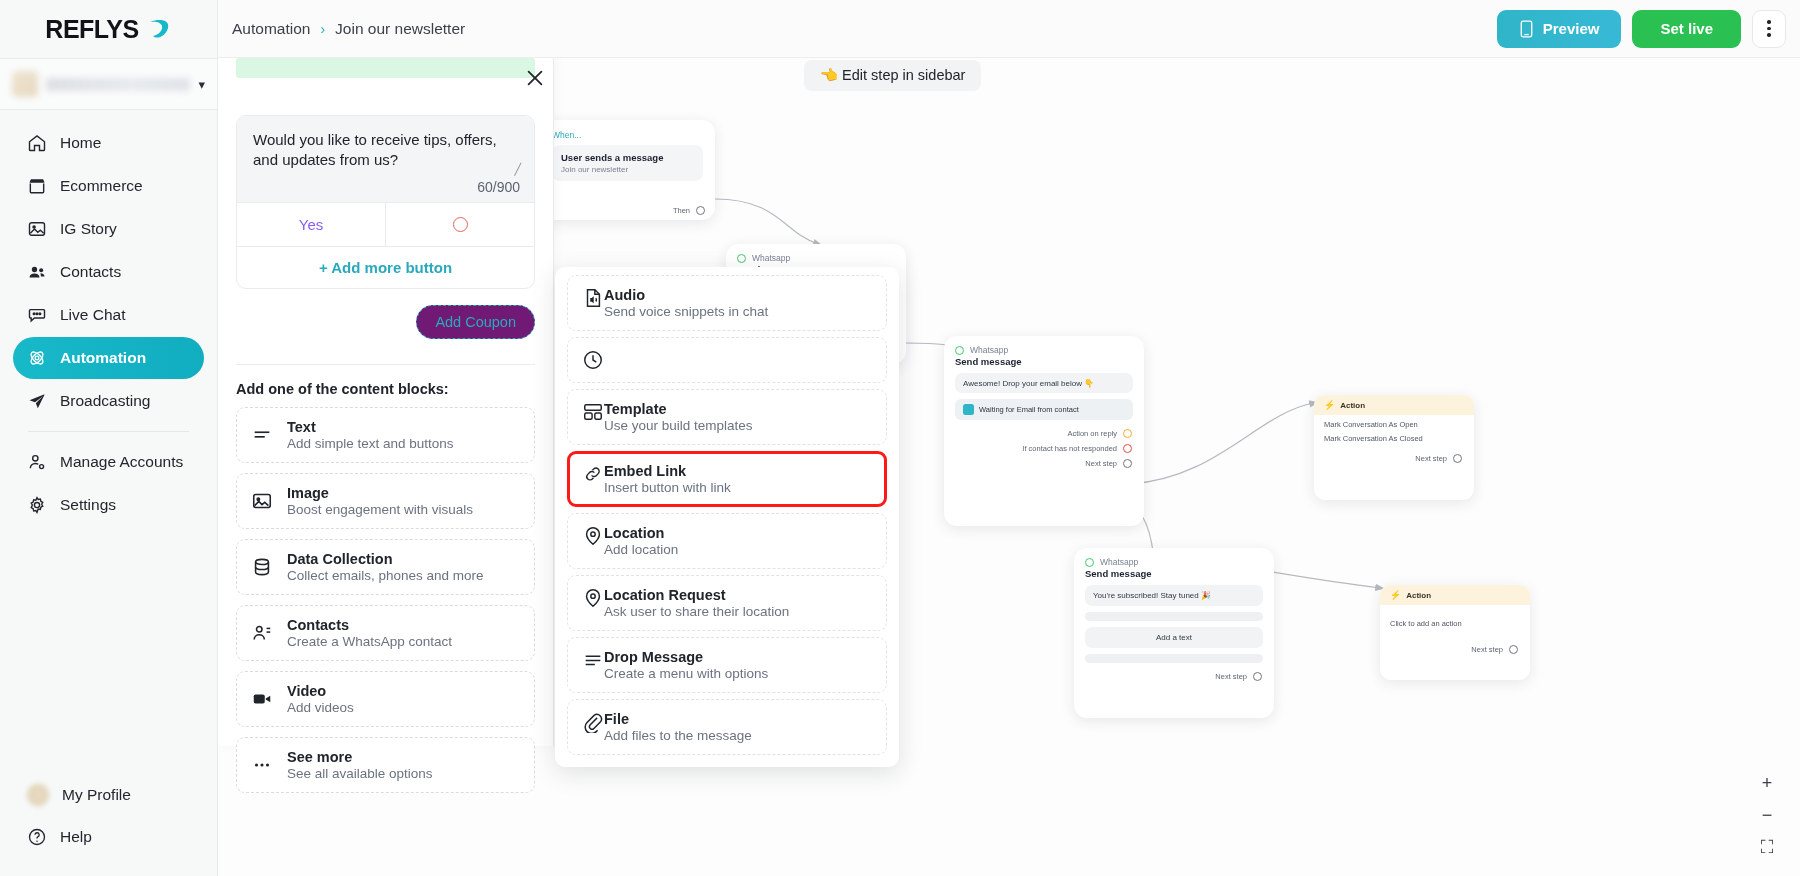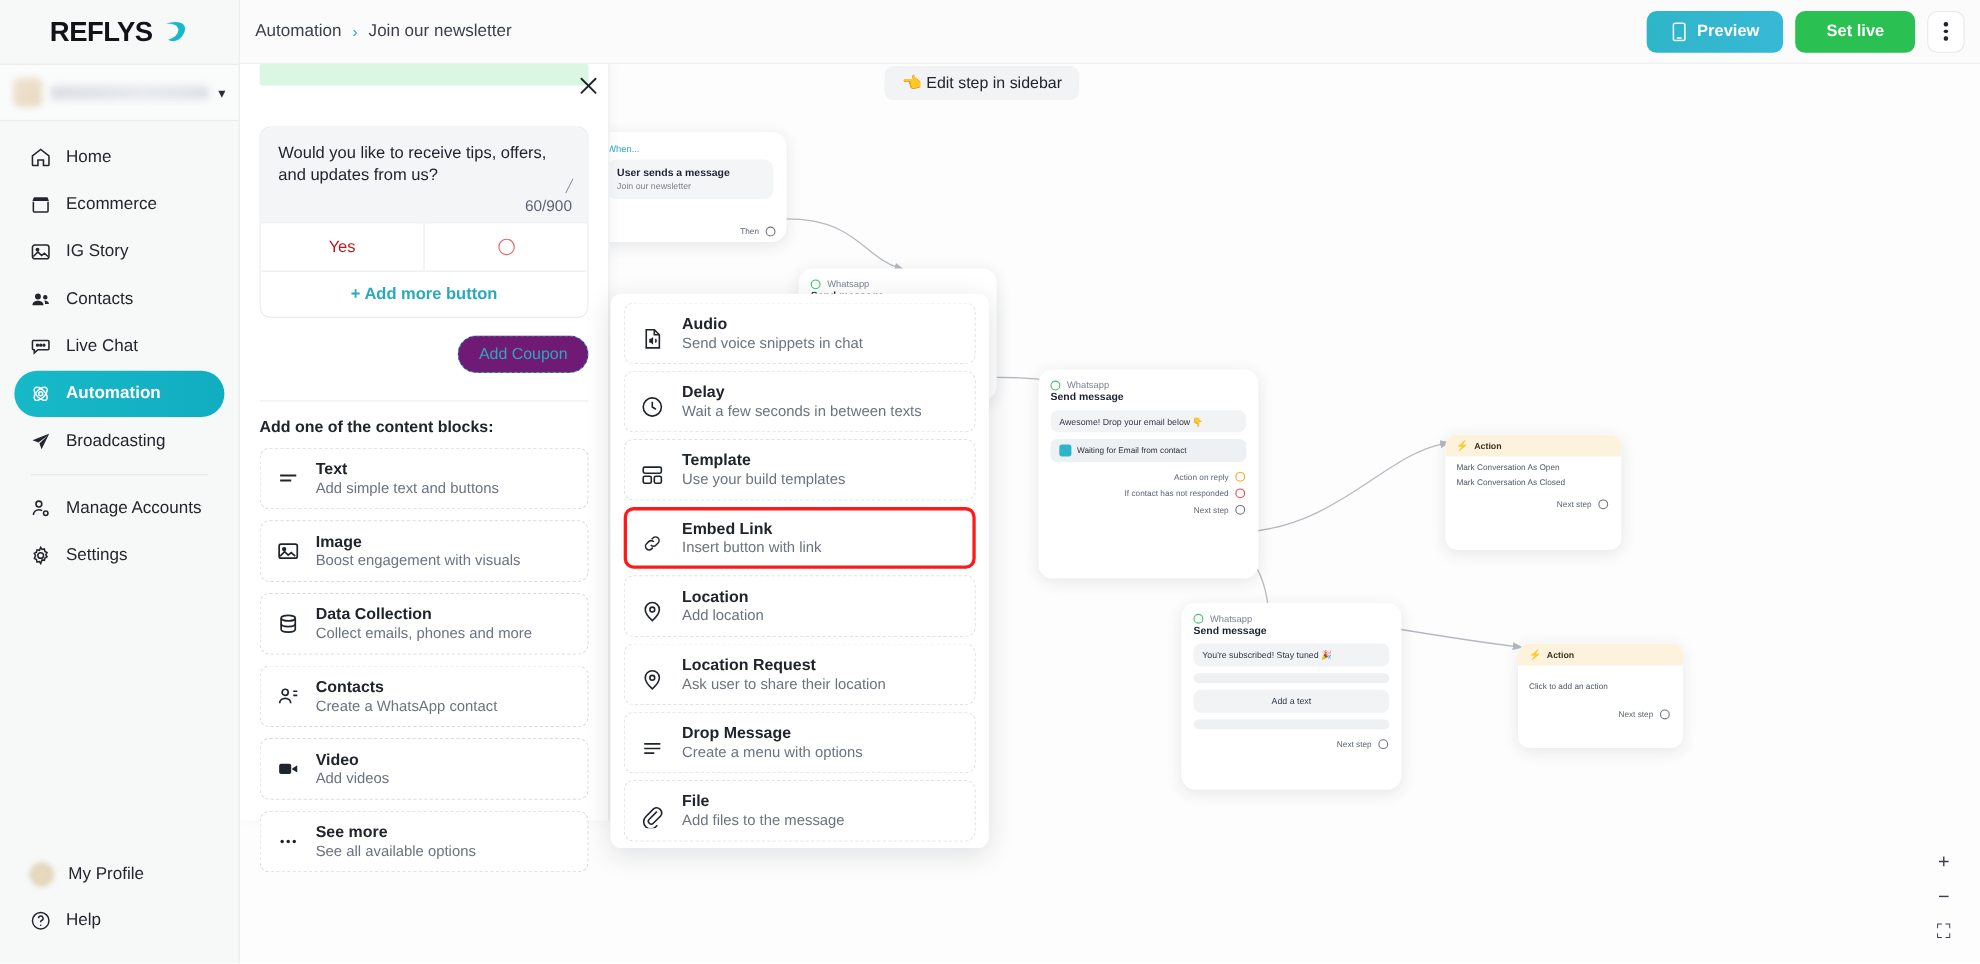--- a/index.html
+++ b/index.html
@@ -158,21 +158,21 @@
   .green-clip { height:20px; overflow:hidden; position:relative; }
   .green-clip::after {
     content:''; position:absolute; left:18px; right:18px; top:-10px; height:20px;
   }
   .msg-card { margin: 37px 18px 0 18px; border:1px solid #e9ebee; border-radius:10px; overflow:hidden; }
   .msg-body { background:#f4f5f7; padding: 14px 16px 8px 16px; min-height: 86px; position: relative; }
   .msg-text { font-size: 15px; color:#20242b; line-height:1.35; }
   .resize-g { position:absolute; right:13px; bottom:26px; color:#8a9099; font-size:11px; transform: rotate(0deg); }
   .counter { position:absolute; right:14px; bottom:7px; font-size:14px; color:#5d6472; }
   .btn-row { display:flex; border-top:1px solid #e9ebee; }
-  .btn-cell { flex:1; text-align:center; padding: 13px 0; font-size:15px; color:#b91c1c; cursor:pointer; }
+  .btn-cell { flex:1; text-align:center; padding: 13px 0; font-size:15px; color:#8b5cf6; cursor:pointer; }
   .btn-cell.sep { border-left:1px solid #e9ebee; display:flex; align-items:center; justify-content:center; }
   .ring { width:15px; height:15px; border-radius:50%; border:1.7px solid #e8645e; display:block; }
   .add-more { border-top:1px solid #e9ebee; text-align:center; padding: 12px 0;
               font-size:15px; color:#2aa9bd; font-weight:600; cursor:pointer; }
   .coupon-row { display:flex; justify-content:flex-end; padding: 16px 18px 0 18px; }
   .coupon-btn {
     border:1.5px dashed #2aa9bd; color:#2aa9bd; background:#701a75;
     border-radius:20px; padding: 8px 18px; font-size:14.5px; cursor:pointer;
     font-family:"Liberation Sans", sans-serif;
   }
@@ -192,21 +192,21 @@
   }
 
   
   .flyout {
     position:absolute; left:337px; top:267px; width:344px;
     background:#fff; border-radius:10px; box-shadow: 0 6px 24px rgba(20,30,50,0.13);
     padding: 8px 0 6px 0; z-index: 40; max-height: 504px; overflow:hidden;
   }
   .fitem {
     margin: 0 12px 6px 12px; border:1px dashed #dfe3e7; border-radius:9px;
-    padding: 11px 14px; display:flex; align-items:flex-end; gap:16px; cursor:pointer;
+    padding: 11px 14px; display:flex; align-items:flex-start; cursor:pointer;
   }
   .fitem.hl { border: 3px solid #ff1a1a; border-style: solid; padding: 9px 12px; }
   .fic { width:22px; height:22px; flex:0 0 22px; color:#20242b; display:block; }
   .ft { font-size:14.5px; font-weight:700; color:#20242b; }
   .fs { font-size:13.5px; color:#6b7280; margin-top:1px; }
 </style>
 </head>
 <body>
 
 <div class="app">
@@ -586,24 +586,20 @@
           <div class="ft">Audio</div>
           <div class="fs">Send voice snippets in chat</div>
         </div>
       </div>
 
       <div class="fitem">
         <svg class="fic" viewBox="0 0 24 24" fill="none" stroke="currentColor" stroke-width="1.6">
           <circle cx="12" cy="12" r="9"></circle>
             <path d="M12 6.8V12l3.6 2.2"></path>
         </svg>
-        <div>
-          <div class="ft">Delay</div>
-          <div class="fs">Wait a few seconds in between texts</div>
-        </div>
       </div>
 
       <div class="fitem">
         <svg class="fic" viewBox="0 0 24 24" fill="none" stroke="currentColor" stroke-width="1.6">
           <rect x="3" y="4" width="18" height="6" rx="1.6"></rect>
           <rect x="3" y="13" width="8" height="7" rx="1.6"></rect>
           <rect x="14" y="13" width="7" height="7" rx="1.6"></rect>
         </svg>
         <div>
           <div class="ft">Template</div>

